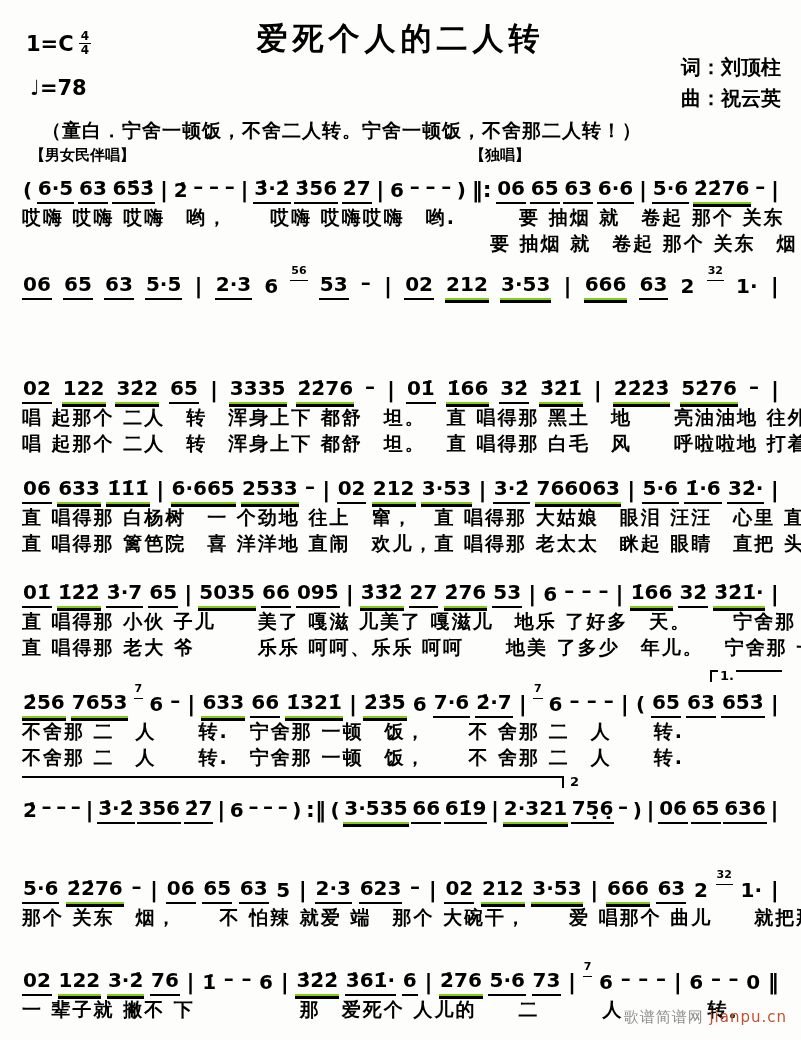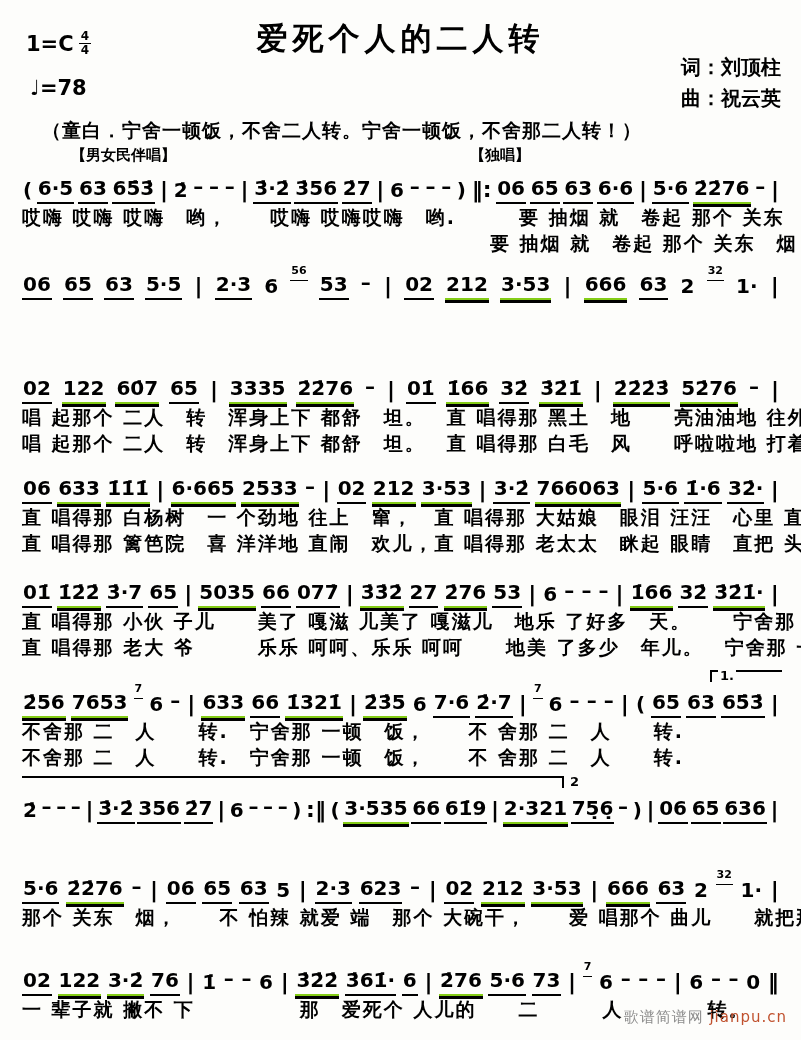--- a/index.html
+++ b/index.html
@@ -70,21 +70,21 @@
   <div class="credits">
     <div>词：刘顶柱</div>
     <div>曲：祝云英</div>
   </div>
 
   <div class="spoken">（童白．宁舍一顿饭，不舍二人转。宁舍一顿饭，不舍那二人转！）</div>
 
   <div class="score" id="score">
       <div class="system" style="top: 146px;">
     <div class="labels">
-          <span style="left: 8px; margin-left: 41px;">【男女民伴唱】</span>
+          <span style="left: 8px;">【男女民伴唱】</span>
           <span style="left: 448px;">【独唱】</span>
         </div>
     <div class="notation">
           <span class="tok">(</span>
           <span class="tok u1">6·5</span>
           <span class="tok u1">63</span>
           <span class="tok u1">65̇3̇</span>
           <span class="tok bar">|</span>
           <span class="tok">2̇</span>
           <span class="tok dash">–</span>
@@ -140,21 +140,21 @@
           <span class="tok grace">32</span>
           <span class="tok">1·</span>
           <span class="tok bar">|</span>
         </div>
   </div>
       <div class="system" style="top: 366px;">
 
     <div class="notation">
           <span class="tok u1">02</span>
           <span class="tok u2">122</span>
-          <span class="tok u2">60̇7</span>
+          <span class="tok u2">32̇2</span>
           <span class="tok u1">65</span>
           <span class="tok bar">|</span>
           <span class="tok u2">3335</span>
           <span class="tok u2">2̇2̇76</span>
           <span class="tok dash">–</span>
           <span class="tok bar">|</span>
           <span class="tok u1">01̇</span>
           <span class="tok u2">1̇66</span>
           <span class="tok u1">32̇</span>
           <span class="tok u2">3̇2̇1̇</span>
@@ -200,21 +200,21 @@
       <div class="system" style="top: 570px;">
 
     <div class="notation">
           <span class="tok u1">01̇</span>
           <span class="tok u2">1̇2̇2̇</span>
           <span class="tok u1">3̇·7</span>
           <span class="tok u1">65</span>
           <span class="tok bar">|</span>
           <span class="tok u2">5035</span>
           <span class="tok u1">66</span>
-          <span class="tok u1">077̇</span>
+          <span class="tok u1">095̇</span>
           <span class="tok bar">|</span>
           <span class="tok u2">3̇3̇2̇</span>
           <span class="tok u1">27</span>
           <span class="tok u2">2̇76</span>
           <span class="tok u1">53</span>
           <span class="tok bar">|</span>
           <span class="tok">6</span>
           <span class="tok dash">–</span>
           <span class="tok dash">–</span>
           <span class="tok dash">–</span>

